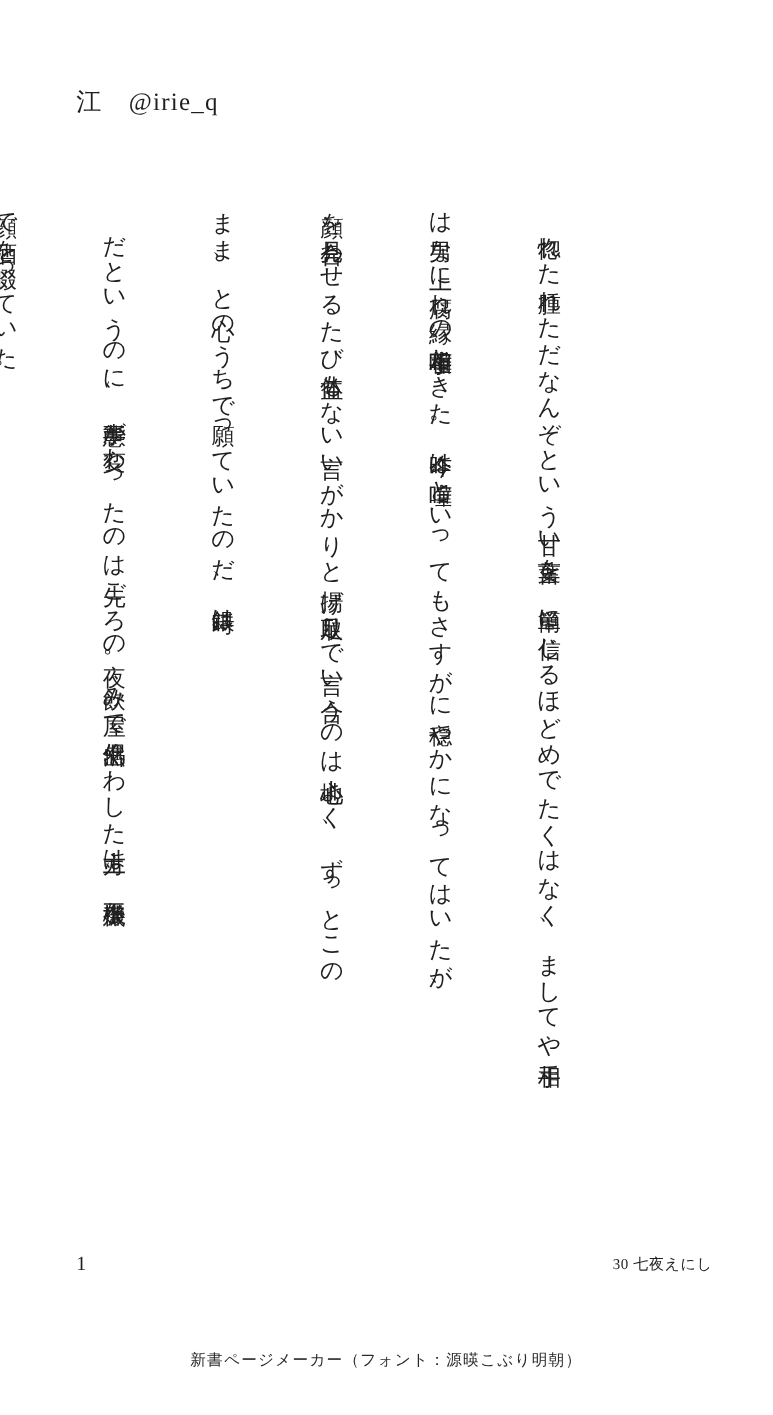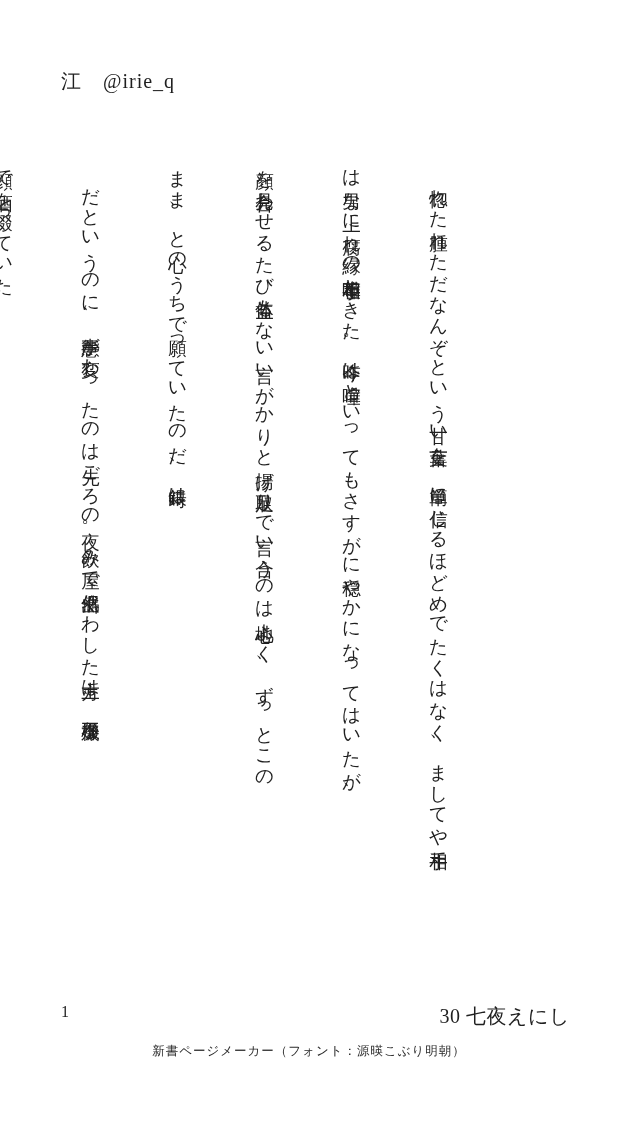--- a/index.html
+++ b/index.html
@@ -41,26 +41,26 @@
   .footer-left {
     position: absolute;
     top: 1003px;
     left: 61px;
     font-size: 16px;
   }
   .footer-right {
     position: absolute;
     top: 1003px;
     right: 48px;
-    font-size: 20px;
+    font-size: 12px;
     letter-spacing: 0.5px;
   }
   .credit {
     position: absolute;
-    top: 1043px;
+    top: 1080px;
     left: 0;
     width: 618px;
     text-align: center;
     font-size: 12.5px;
     letter-spacing: 1px;
     color: #2a2a2a;
   }
 </style>
 </head>
 <body>

